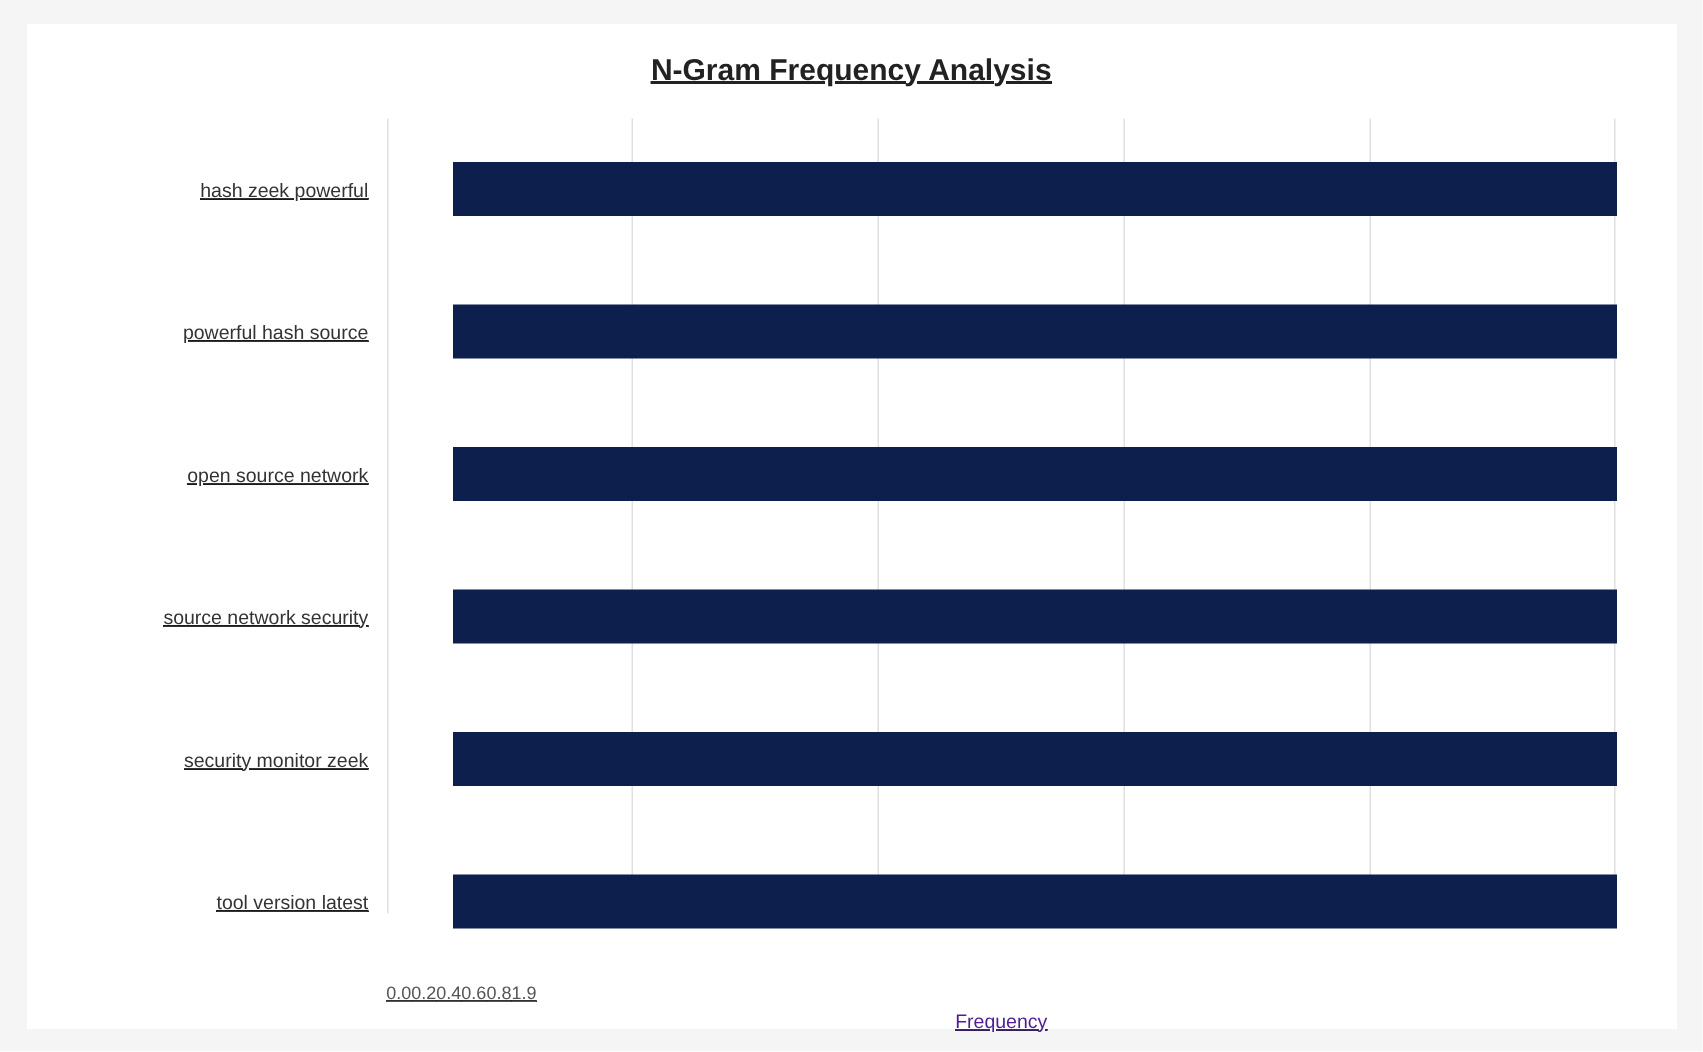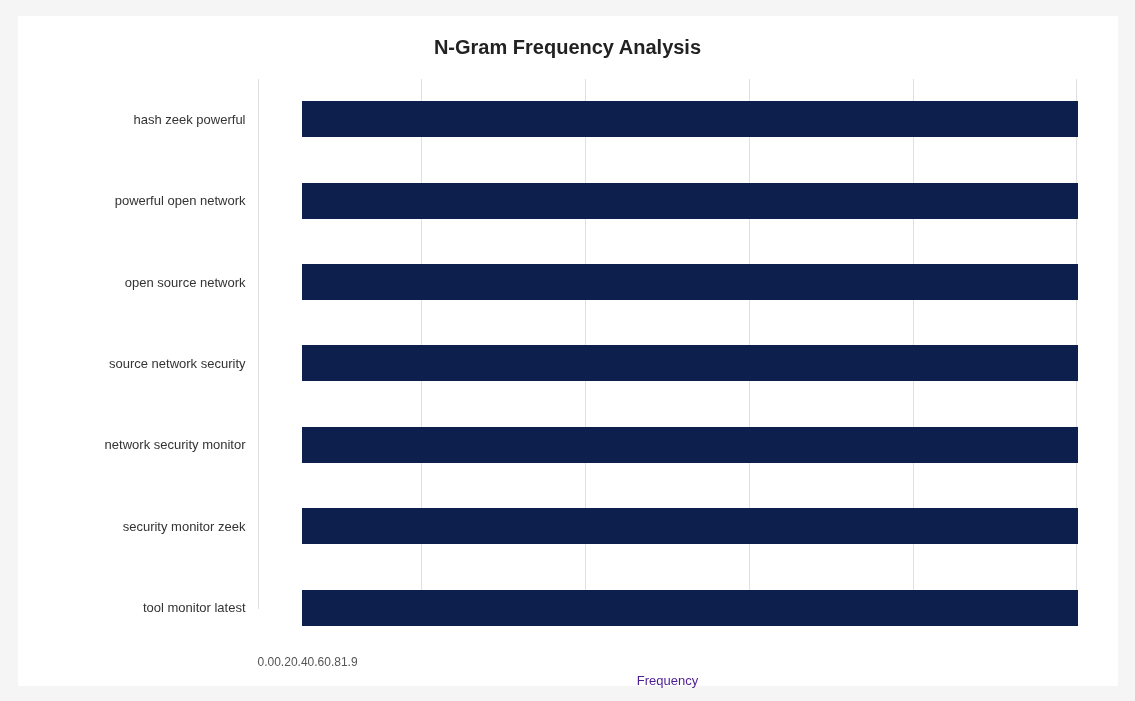--- a/index.html
+++ b/index.html
@@ -1,18 +1,19 @@
 <!DOCTYPE html>
 <html><head>
   <meta charset="utf-8">
   <style>
     * {
       margin: 0;
       padding: 0;
       box-sizing: border-box;
+      text-decoration: underline;
     }
 
     body {
       width: 1135px;
       height: 701px;
       background: #f5f5f5;
       font-family: Arial, sans-serif;
       display: flex;
       align-items: center;
       justify-content: center;
@@ -136,51 +137,45 @@
     </div>
 
     <div class="bars-section" id="bars-section">
     <div class="bar-row">
           <div class="bar-label">hash zeek powerful</div>
           <div class="bar-track">
             <div class="bar-fill" style="width: 100%; background: rgb(13, 31, 76);"></div>
           </div>
         </div>
         <div class="bar-row">
-          <div class="bar-label">powerful open network</div>
+          <div class="bar-label">powerful hash source</div>
           <div class="bar-track">
             <div class="bar-fill" style="width: 100%; background: rgb(13, 31, 76);"></div>
           </div>
         </div>
         <div class="bar-row">
           <div class="bar-label">open source network</div>
           <div class="bar-track">
             <div class="bar-fill" style="width: 100%; background: rgb(13, 31, 76);"></div>
           </div>
         </div>
         <div class="bar-row">
           <div class="bar-label">source network security</div>
           <div class="bar-track">
             <div class="bar-fill" style="width: 100%; background: rgb(13, 31, 76);"></div>
           </div>
         </div>
         <div class="bar-row">
-          <div class="bar-label">network security monitor</div>
-          <div class="bar-track">
-            <div class="bar-fill" style="width: 100%; background: rgb(13, 31, 76);"></div>
-          </div>
-        </div>
-        <div class="bar-row">
           <div class="bar-label">security monitor zeek</div>
           <div class="bar-track">
             <div class="bar-fill" style="width: 100%; background: rgb(13, 31, 76);"></div>
           </div>
         </div>
         <div class="bar-row">
-          <div class="bar-label">tool monitor latest</div>
+          <div class="bar-label">tool version latest</div>
           <div class="bar-track">
             <div class="bar-fill" style="width: 100%; background: rgb(13, 31, 76);"></div>
           </div>
         </div>
       </div>
   </div>
 
   <div class="x-axis" id="x-axis">
   <div class="x-tick">0.0</div>
       <div class="x-tick">0.2</div>

